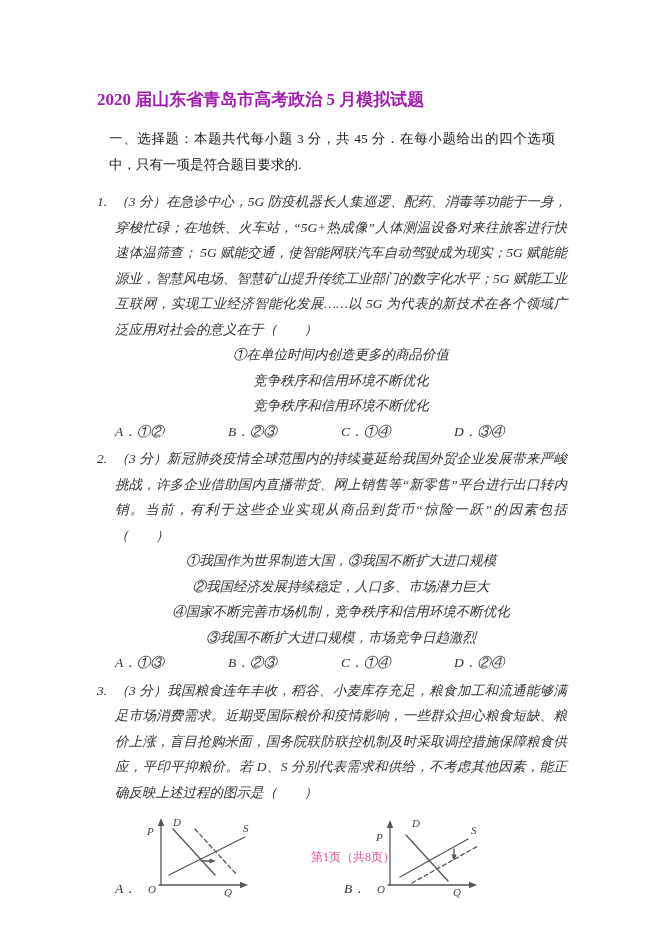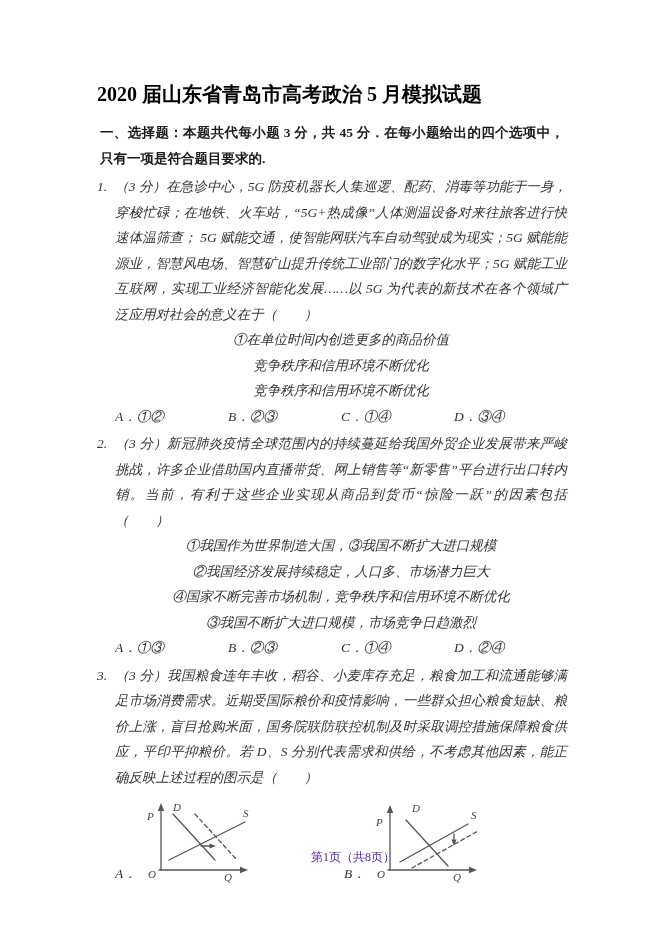--- a/index.html
+++ b/index.html
@@ -19,29 +19,29 @@
   }
   .content {
     position: absolute;
     left: 97px;
     top: 82px;
     width: 470px;
     font-size: 13.5px;
     line-height: 25.5px;
   }
   .doc-title {
-    margin: 0 0 14px 0;
-    font-size: 20px;
+    margin: 6px 0 14px 0;
+    font-size: 17px;
     line-height: 24px;
     font-weight: bold;
-    color: #000000;
+    color: #a21caf;
   }
   .section-header {
-    margin: 3px;
-    font-weight: bold;
+    margin: 12px;
+    font-weight: normal;
     color: #1b1b1b;
     text-align: justify;
   }
   .q { margin-top: 2px; font-style: italic; }
   .stem {
     padding-left: 18px;
     text-align: justify;
   }
   .qnum {
     display: inline-block;
@@ -84,21 +84,21 @@
     font-size: 11px;
     fill: #444444;
   }
   .footer {
     position: absolute;
     top: 849px;
     left: 0;
     right: 0;
     text-align: center;
     font-size: 12px;
-    color: #4c1d95;
+    color: #ec4899;
     padding-left: 44px;
   }
 </style>
 </head>
 <body>
 
 <div class="page">
   <div class="content">
 
     <h1 class="doc-title">2020 届山东省青岛市高考政治 5 月模拟试题</h1>

